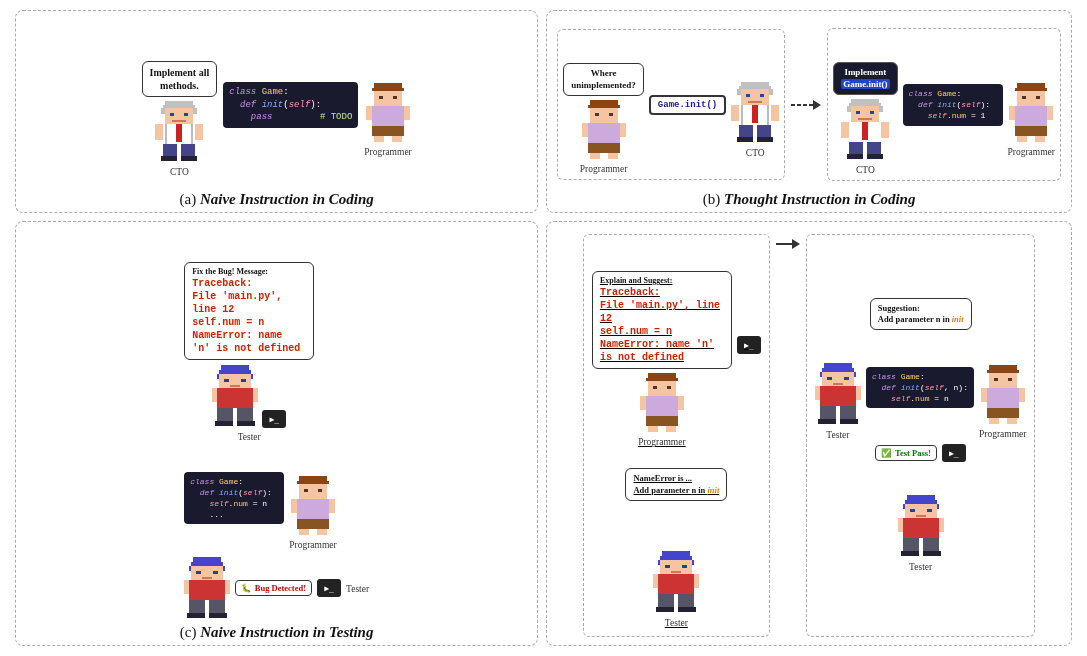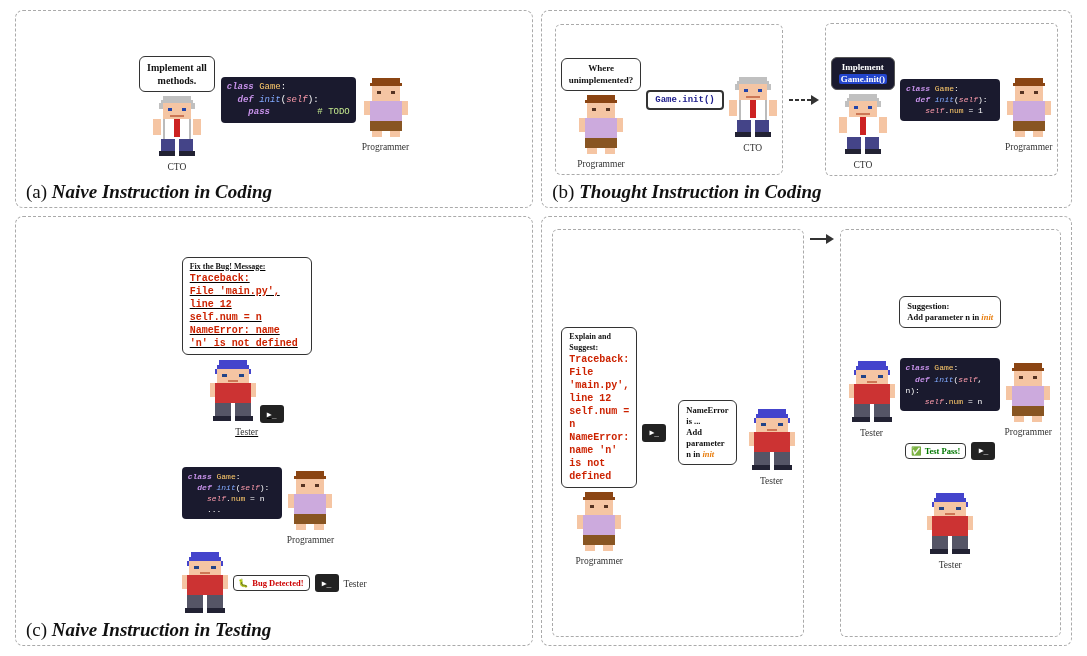--- a/index.html
+++ b/index.html
@@ -26,21 +26,22 @@
     .panel {
       border: 1.5px dashed #aaa;
       border-radius: 8px;
       padding: 8px 10px 4px 10px;
       display: flex;
       flex-direction: column;
       position: relative;
       background: #fff;
     }
     .panel-caption {
-      font-size: 19px;
+      text-align: center;
+      font-size: 15px;
       font-weight: normal;
       margin-top: 0;
       color: #111;
     }
     .panel-content {
       display: flex;
       flex-direction: row;
       align-items: center;
       justify-content: center;
       flex: 1;
@@ -52,21 +53,21 @@
     .code-block {
       background: #1a1a2e;
       border-radius: 4px;
       padding: 4px 6px;
       font-family: 'Courier New', monospace;
       font-size: 9px;
       line-height: 1.4;
       color: #fff;
       min-width: 100px;
     }
-    .code-block .kw { color: #c792ea; font-style: italic; font-weight: bold; }
+    .code-block .kw { color: #c792ea; font-style: italic; }
     .code-block .fn { color: #82aaff; font-style: italic; }
     .code-block .cm { color: #c3e88d; padding-left: 42px; }
     .code-block .sf { color: #ff9cac; font-style: italic; }
     .code-block .nm { color: #ffcb6b; }
 
     .speech-bubble {
       background: #fff;
       border: 1.5px solid #333;
       border-radius: 6px;
       padding: 4px 7px;
@@ -388,21 +389,21 @@
     <div class="panel-caption">
       <span>(b)</span>
       <span class="italic-bold">Thought Instruction in Coding</span>
     </div>
   </div>
 
   <div class="panel">
     <div class="panel-content" style="align-items:flex-start;">
 
       <div style="display:flex;flex-direction:column;gap:4px;">
-        <div style="display:flex;flex-direction:row;gap:5px;align-items:flex-start;text-decoration:underline;">
+        <div style="display:flex;flex-direction:row;gap:5px;align-items:flex-start;">
           <div class="char-col">
             <div class="speech-bubble" style="font-size:8px;text-align:left;max-width:130px;">
               <strong>Fix the Bug! Message:</strong><br>
               <span class="error-text">Traceback:<br>File 'main.py', line 12<br>self.num = n<br>NameError: name 'n' is not defined</span>
             </div>
             <div style="display:flex;flex-direction:row;gap:4px;margin-top:2px;">
               <svg class="pixel-tester" viewBox="0 0 46 64" xmlns="http://www.w3.org/2000/svg">
                 <rect x="9" y="1" width="28" height="5" fill="#4444cc"></rect>
                 <rect x="7" y="6" width="32" height="4" fill="#4444cc"></rect>
                 <rect x="5" y="10" width="5" height="5" fill="#4444cc"></rect>
@@ -481,21 +482,21 @@
     </div>
     <div class="panel-caption">
       <span>(c)</span>
       <span class="italic-bold">Naive Instruction in Testing</span>
     </div>
   </div>
 
   <div class="panel">
     <div class="panel-content" style="align-items:flex-start;">
 
-      <div class="sub-panel" style="flex-direction:row;gap:12px;align-self:stretch;justify-content:center;">
+      <div class="sub-panel" style="flex-direction:column;gap:21px;align-self:stretch;justify-content:center;text-decoration:underline;">
         <div style="display:flex;flex-direction:row;gap:5px;align-items:flex-start;">
           <div class="char-col">
             <div class="speech-bubble" style="font-size:8px;text-align:left;max-width:140px;">
               <strong>Explain and Suggest:</strong><br>
               <span class="error-text">Traceback:<br>File 'main.py', line 12<br>self.num = n<br>NameError: name 'n' is not defined</span>
             </div>
             <svg class="pixel-programmer" viewBox="0 0 44 62" xmlns="http://www.w3.org/2000/svg">
               <rect x="8" y="2" width="28" height="5" fill="#8B4513"></rect>
               <rect x="6" y="7" width="32" height="3" fill="#8B4513"></rect>
               <rect x="8" y="10" width="28" height="15" fill="#f5c5a3"></rect>

